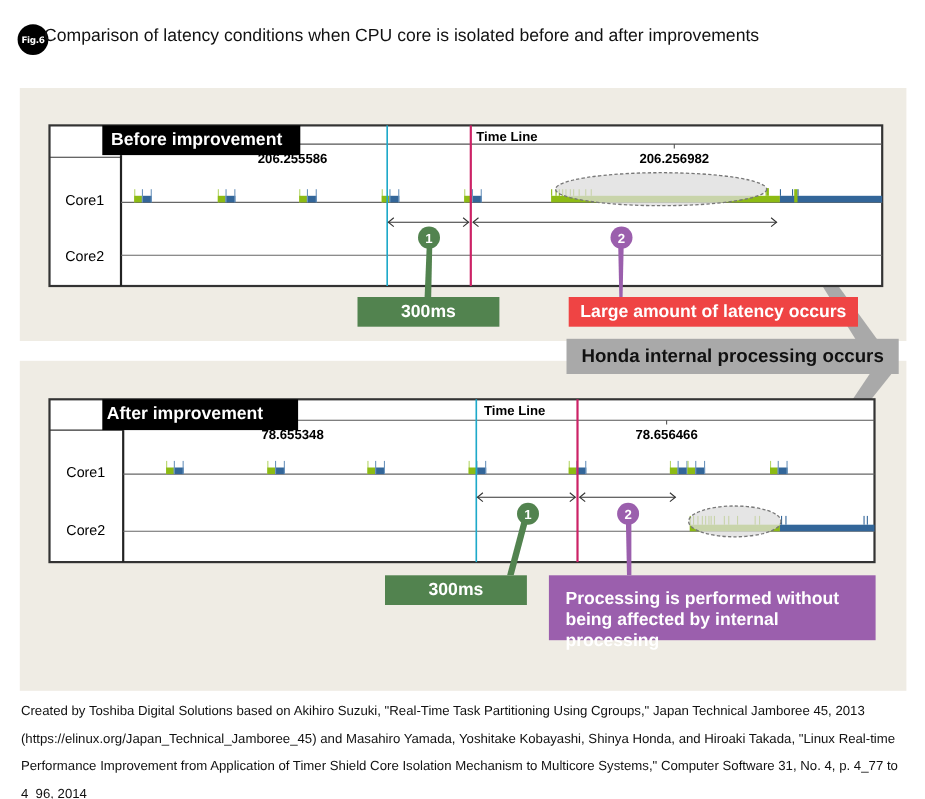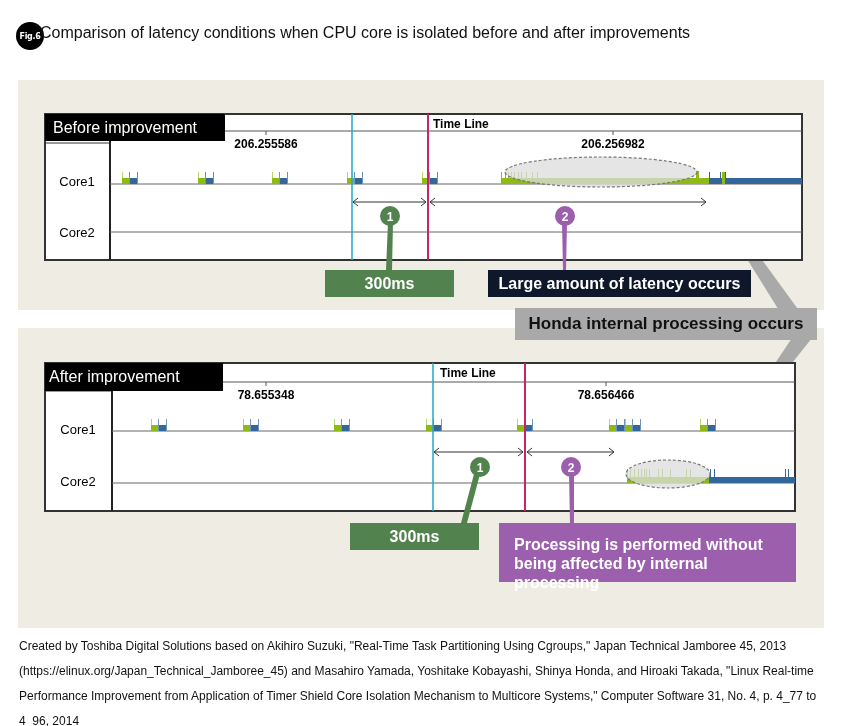--- a/index.html
+++ b/index.html
@@ -6,25 +6,25 @@
   body{width:841px;height:726px;position:relative;overflow:hidden;font-family:"DejaVu Sans","Liberation Sans",sans-serif;color:#111;}
   .abs{position:absolute;}
   #fig-badge{left:4px;top:22px;width:28px;height:28px;border-radius:50%;background:#000;color:#fff;font-size:8px;font-weight:bold;display:flex;align-items:center;justify-content:center;letter-spacing:-0.3px;margin-left:12px;}
   #title{left:40px;top:24px;font-size:16px;font-family:"Liberation Sans",sans-serif;color:#111;white-space:nowrap;}
   .panel-bg{background:#efece4;}
   #panel1-bg{left:18px;top:80px;width:806px;height:230px;}
   #panel2-bg{left:18px;top:328px;width:806px;height:300px;}
   svg{position:absolute;left:0;top:0;}
   .callout{color:#fff;font-family:"Liberation Sans",sans-serif;font-weight:bold;white-space:nowrap;}
   #green1{left:325px;top:270px;width:129px;height:27px;background:#52834f;font-size:16px;display:flex;align-items:center;justify-content:center;}
-  #purple1{left:488px;top:270px;width:263px;height:27px;background:#0f172a;font-size:16px;display:flex;align-items:center;justify-content:center;}
+  #purple1{left:517px;top:270px;width:263px;height:27px;background:#ef4444;font-size:16px;display:flex;align-items:center;justify-content:center;}
   #gray1{left:515px;top:308px;width:302px;height:32px;background:#a9a9a9;color:#111;font-size:17px;display:flex;align-items:center;justify-content:center;}
   #green2{left:350px;top:523px;width:129px;height:27px;background:#52834f;font-size:16px;display:flex;align-items:center;justify-content:center;}
   #purple2{left:499px;top:523px;width:297px;height:59px;background:#9b5fad;font-size:16px;line-height:19px;padding:12px 0 0 15px;box-sizing:border-box;white-space:normal;}
-  .panel-label{background:#000;color:#fff;font-family:"Liberation Sans",sans-serif;font-weight:normal;font-size:16px;display:flex;align-items:center;padding-left:8px;box-sizing:border-box;}
+  .panel-label{background:#000;color:#fff;font-family:"Liberation Sans",sans-serif;font-weight:bold;font-size:16px;display:flex;align-items:center;padding-left:8px;box-sizing:border-box;margin-left:48px;}
   #label1{left:45px;top:114px;width:180px;height:27px;}
   #label2{left:45px;top:363px;width:178px;height:28px;padding-left:4px;}
   .core{font-size:13px;font-family:"Liberation Sans",sans-serif;}
   .tick{font-size:12px;font-family:"Liberation Sans",sans-serif;font-weight:bold;}
   .tl{font-size:12px;font-family:"Liberation Sans",sans-serif;font-weight:bold;}
   #footer{left:19px;top:634px;width:815px;font-size:12px;line-height:25px;font-family:"Liberation Sans",sans-serif;color:#111;}
 </style>
 </head>
 <body>
 

